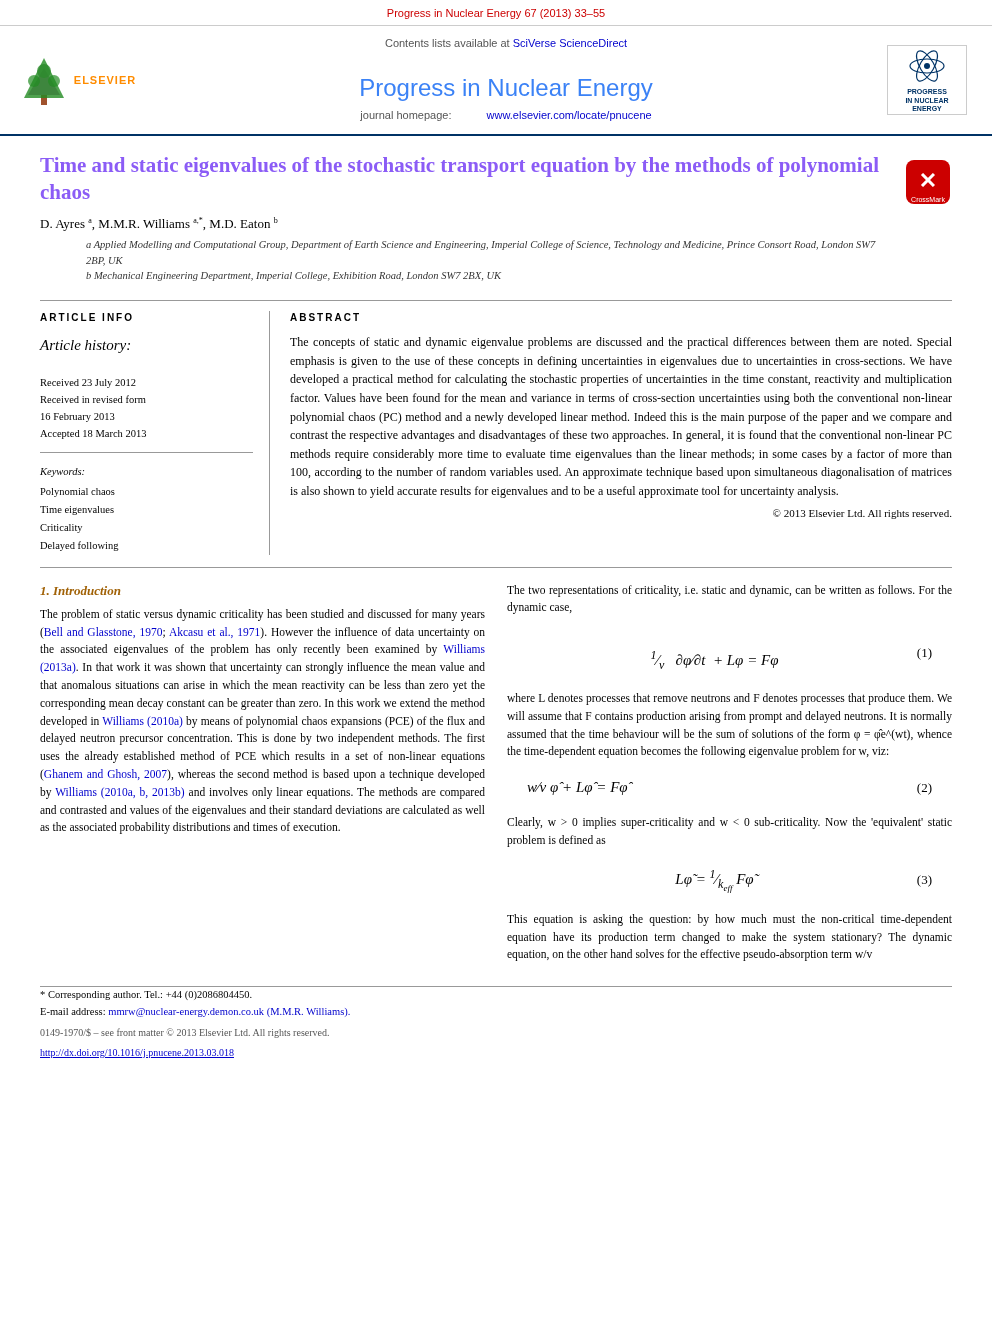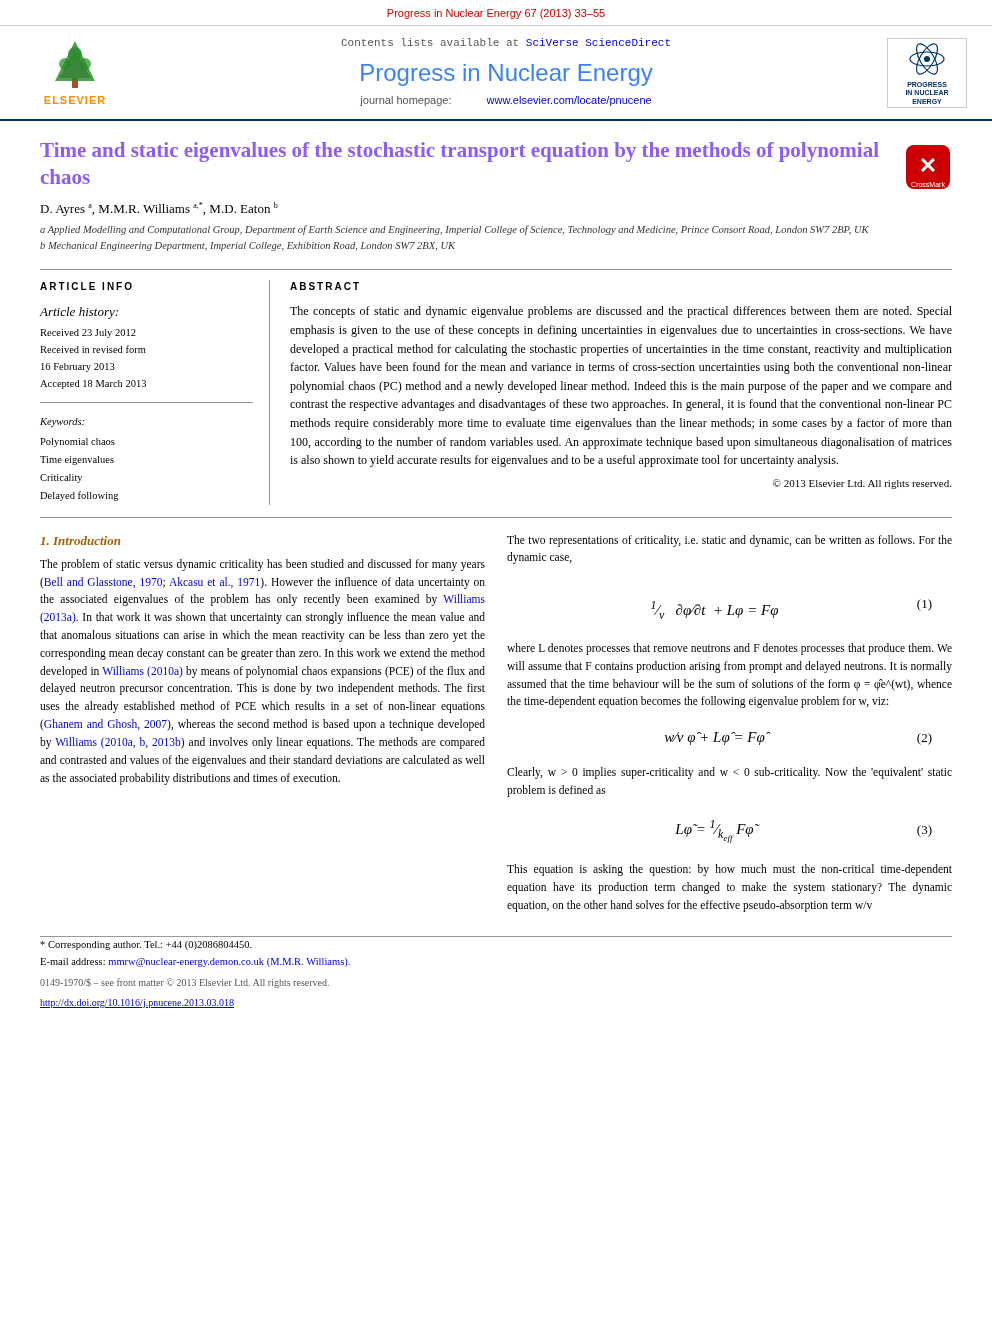--- a/index.html
+++ b/index.html
@@ -29,21 +29,21 @@
       gap: 10px;
     }
     .journal-header-left {
       width: 110px;
       display: flex;
       flex-direction: column;
       align-items: center;
     }
     .elsevier-logo {
       display: flex;
-      flex-direction: column;
+      flex-direction: row;
       align-items: center;
     }
     .elsevier-tree {
       width: 60px;
       height: 55px;
     }
     .elsevier-label {
       font-size: 11px;
       color: #ff8c00;
       font-family: Arial, sans-serif;
@@ -51,22 +51,22 @@
       letter-spacing: 1px;
       margin-top: 2px;
     }
     .journal-header-center {
       flex: 1;
       text-align: center;
     }
     .sciverse-line {
       font-size: 11px;
       color: #555;
-      font-family: Liberation Mono, monospace;
-      margin-bottom: 4px;
+      font-family: Liberation Sans, sans-serif;
+      margin-bottom: 19px;
     }
     .sciverse-link {
       color: #0000cc;
       text-decoration: none;
     }
     .journal-title-main {
       font-size: 24px;
       color: #3b82f6;
       font-family: Arial, sans-serif;
       font-weight: normal;
@@ -129,20 +129,21 @@
       font-size: 13px;
       color: #000;
       margin-bottom: 4px;
     }
     .affiliations {
       font-size: 10.5px;
       color: #333;
       line-height: 1.5;
       margin-bottom: 6px;
       font-style: italic;
+      margin-left: 46px;
     }
     .crossmark-badge {
       margin-left: 14px;
       margin-top: 6px;
       width: 48px;
       height: 48px;
       flex-shrink: 0;
     }
     .divider-line {
       border: none;
@@ -172,22 +173,22 @@
       color: #000;
       margin-bottom: 8px;
     }
     .article-history {
       font-size: 10.5px;
       line-height: 1.6;
       margin-bottom: 10px;
     }
     .article-history-title {
       font-style: italic;
-      font-size: 13px;
-      margin-bottom: 2px;
+      font-size: 15px;
+      margin-bottom: 18px;
     }
     .keywords-section {
       font-size: 10.5px;
       line-height: 1.7;
     }
     .keywords-title {
       font-style: italic;
       font-size: 10.5px;
       margin-bottom: 2px;
     }
@@ -396,21 +397,21 @@
             <span style="font-size:15px;">∂φ</span>⁄<span style="font-size:15px;">∂<i>t</i></span>
             &nbsp;+&nbsp;<i>L</i>φ&nbsp;=&nbsp;<i>F</i>φ
           </span>
         </div>
         <div class="equation-number">(1)</div>
       </div>
 
       <div class="body-text">where L denotes processes that remove neutrons and F denotes processes that produce them. We will assume that F contains production arising from prompt and delayed neutrons. It is normally assumed that the time behaviour will be the sum of solutions of the form φ = φ̂e^(wt), whence the time-dependent equation becomes the following eigenvalue problem for w, viz:</div>
 
       <div class="equation-block">
-        <div style="flex:1; text-align:center;">
+        <div style="flex:1; text-align:left;">
           <span style="font-style:italic; font-size:15px;">
             <i>w</i>⁄<i>v</i>&nbsp;φ̂&nbsp;+&nbsp;<i>L</i>φ̂&nbsp;=&nbsp;<i>F</i>φ̂
           </span>
         </div>
         <div class="equation-number">(2)</div>
       </div>
 
       <div class="body-text">Clearly, w &gt; 0 implies super-criticality and w &lt; 0 sub-criticality. Now the 'equivalent' static problem is defined as</div>
 
       <div class="equation-block">

